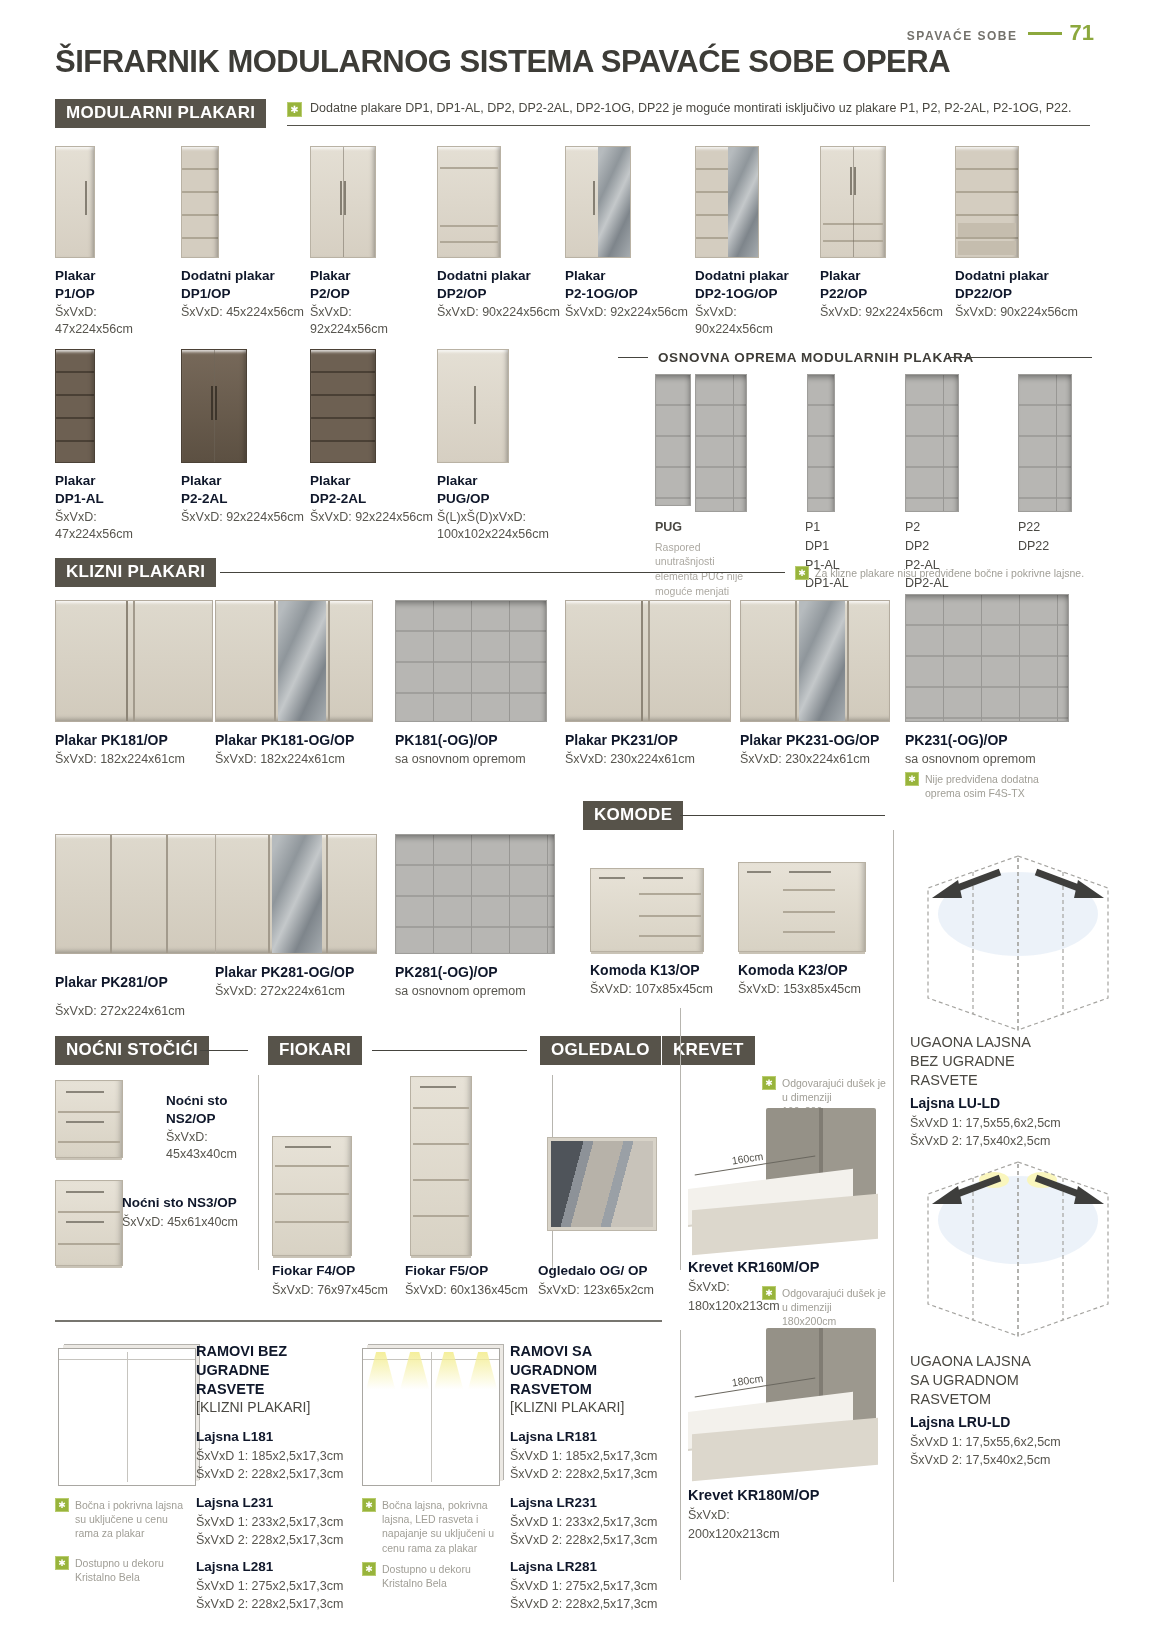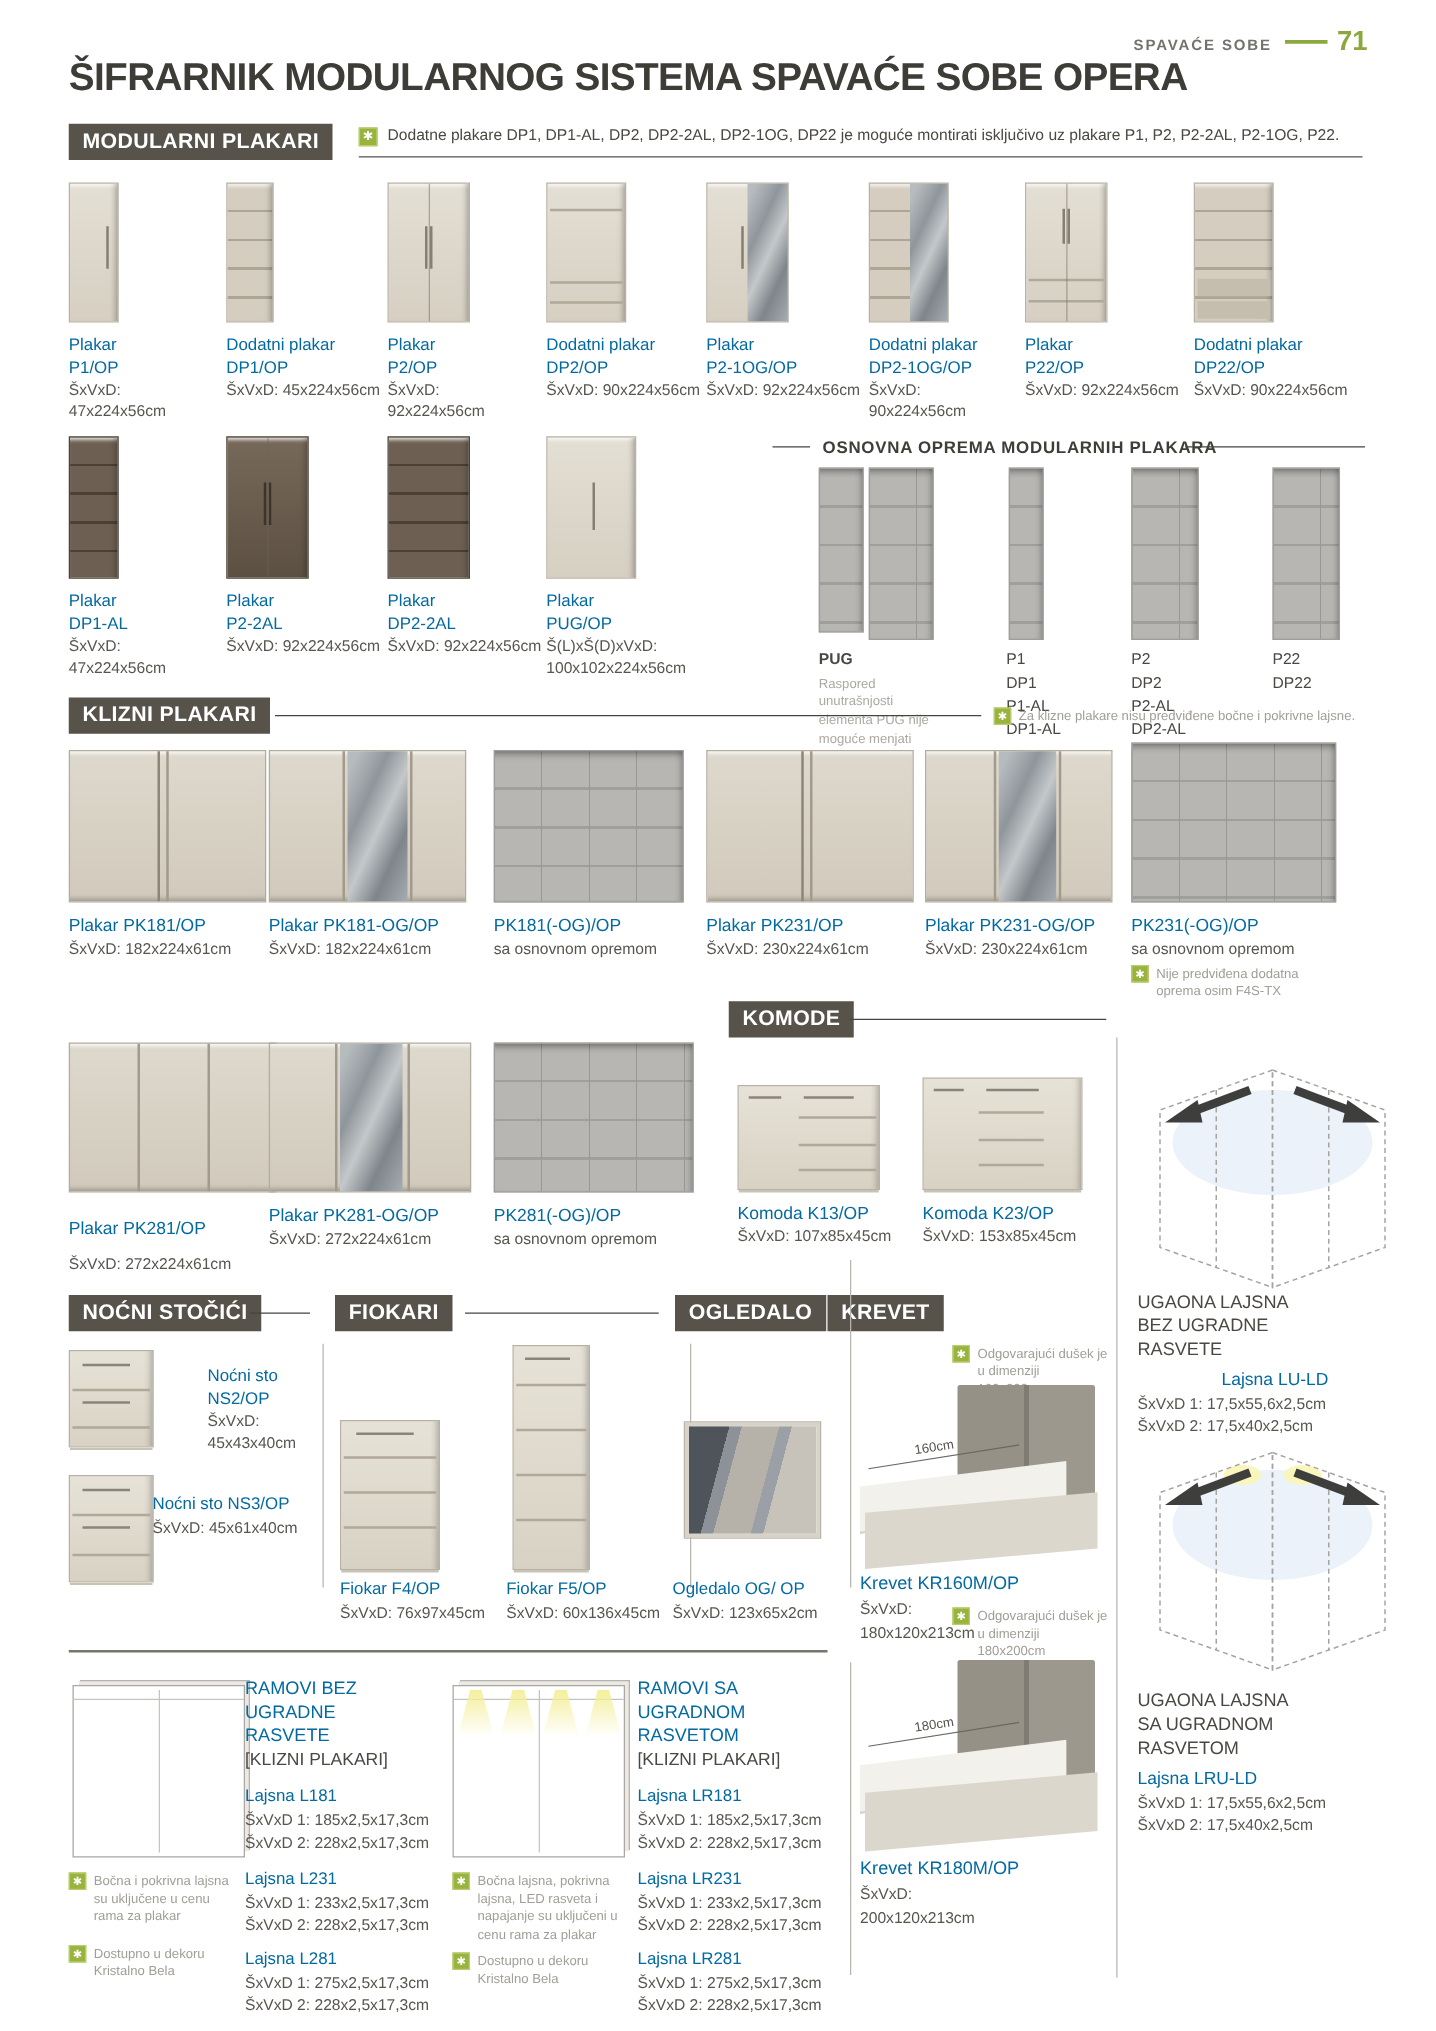--- a/index.html
+++ b/index.html
@@ -5,21 +5,21 @@
   * { margin:0; padding:0; box-sizing:border-box; }
   body { background:#e8e8e8; font-family:"Liberation Sans", sans-serif; }
   .page { position:relative; width:1149px; height:1625px; background:#ffffff; margin:0 auto; overflow:hidden; color:#403e39; }
 
   
   .hdr-label { font-size:12px; letter-spacing:1.5px; color:#74726c; font-weight:bold; }
   .hdr-num { font-size:22px; font-weight:bold; color:#8ca83d; }
   .hdr-dash { display:inline-block; width:34px; height:3px; background:#8ca83d; margin:0 8px 4px 10px; vertical-align:middle; }
   .page-title { position:absolute; left:55px; top:44px; font-size:31px; font-weight:bold; color:#3d3c37; letter-spacing:-0.5px; }
   .badge { position:absolute; background:#57534a; color:#fff; font-weight:bold; font-size:17px; padding:4px 11px 5px; letter-spacing:.3px; white-space:nowrap; }
-  .prod-name { font-size:13.5px; font-weight:normal; color:#0369a1; line-height:1.3; }
+  .prod-name { font-size:13.5px; font-weight:bold; color:#0f172a; line-height:1.3; }
   .prod-dims { font-size:12.5px; color:#57554e; line-height:1.35; margin-top:2px; }
   .codes { font-size:12.5px; color:#4a4843; line-height:1.5; white-space:pre-line; }
   .pre { white-space:pre-line; }
   .gnote { display:flex; gap:6px; align-items:flex-start; font-size:10.5px; color:#a09e96; line-height:1.35; }
   .gnote .gi { flex:0 0 auto; width:14px; height:14px; background:#98b43c; border:1px solid #b9cc6f; color:#fff; font-size:9px; line-height:12px; text-align:center; }
   .topnote { position:absolute; display:flex; gap:8px; align-items:flex-start; font-size:12.5px; color:#4a4841; border-bottom:1px solid #55534c; padding-bottom:8px; }
   .topnote .gi { flex:0 0 auto; width:15px; height:15px; background:#98b43c; border:1px solid #b9cc6f; color:#fff; font-size:10px; line-height:13px; text-align:center; margin-top:1px; }
   .sec-line { position:absolute; height:1px; background:#45443e; }
   .vline { position:absolute; width:1px; background:#b7b5af; }
   .osn-title { position:absolute; font-size:13.5px; font-weight:bold; letter-spacing:.6px; color:#3f3d38; }
@@ -373,21 +373,21 @@
       <path d="M100 30 L52 48"></path>
         <polygon points="32,56 58,38 62,56" stroke-width="0"></polygon>
       <path d="M136 30 L184 48"></path>
         <polygon points="204,56 178,38 174,56" stroke-width="0"></polygon>
     </g>
   </svg>
   <div style="position:absolute; left:910px; top:1033px; width:220px;">
     <div class="pre" style="font-size:14.5px; color:#4a4842; line-height:1.32;">UGAONA LAJSNA
 BEZ UGRADNE
 RASVETE</div>
-    <div class="prod-name" style="font-size:14px; margin-top:4px;text-align:center;">Lajsna LU-LD</div>
+    <div class="prod-name" style="font-size:14px; margin-top:4px;">Lajsna LU-LD</div>
     <div class="prod-dims">ŠxVxD 1: 17,5x55,6x2,5cm</div>
     <div class="prod-dims">ŠxVxD 2: 17,5x40x2,5cm</div>
   </div>
 
   <svg style="position:absolute; left:900px; top:1138px;" width="235" height="205" viewBox="0 0 235 205">
     <ellipse cx="118" cy="82" rx="80" ry="44" fill="rgba(186,210,235,0.28)"></ellipse>
     <ellipse cx="94" cy="42" rx="15" ry="8" fill="rgba(250,245,185,0.95)"></ellipse>
     <ellipse cx="142" cy="42" rx="15" ry="8" fill="rgba(250,245,185,0.95)"></ellipse>
     <g fill="none" stroke="#a5a4a0" stroke-width="1.2" stroke-dasharray="4 3">
       <path d="M118 24 L28 56 L28 166 L118 198 Z"></path>

